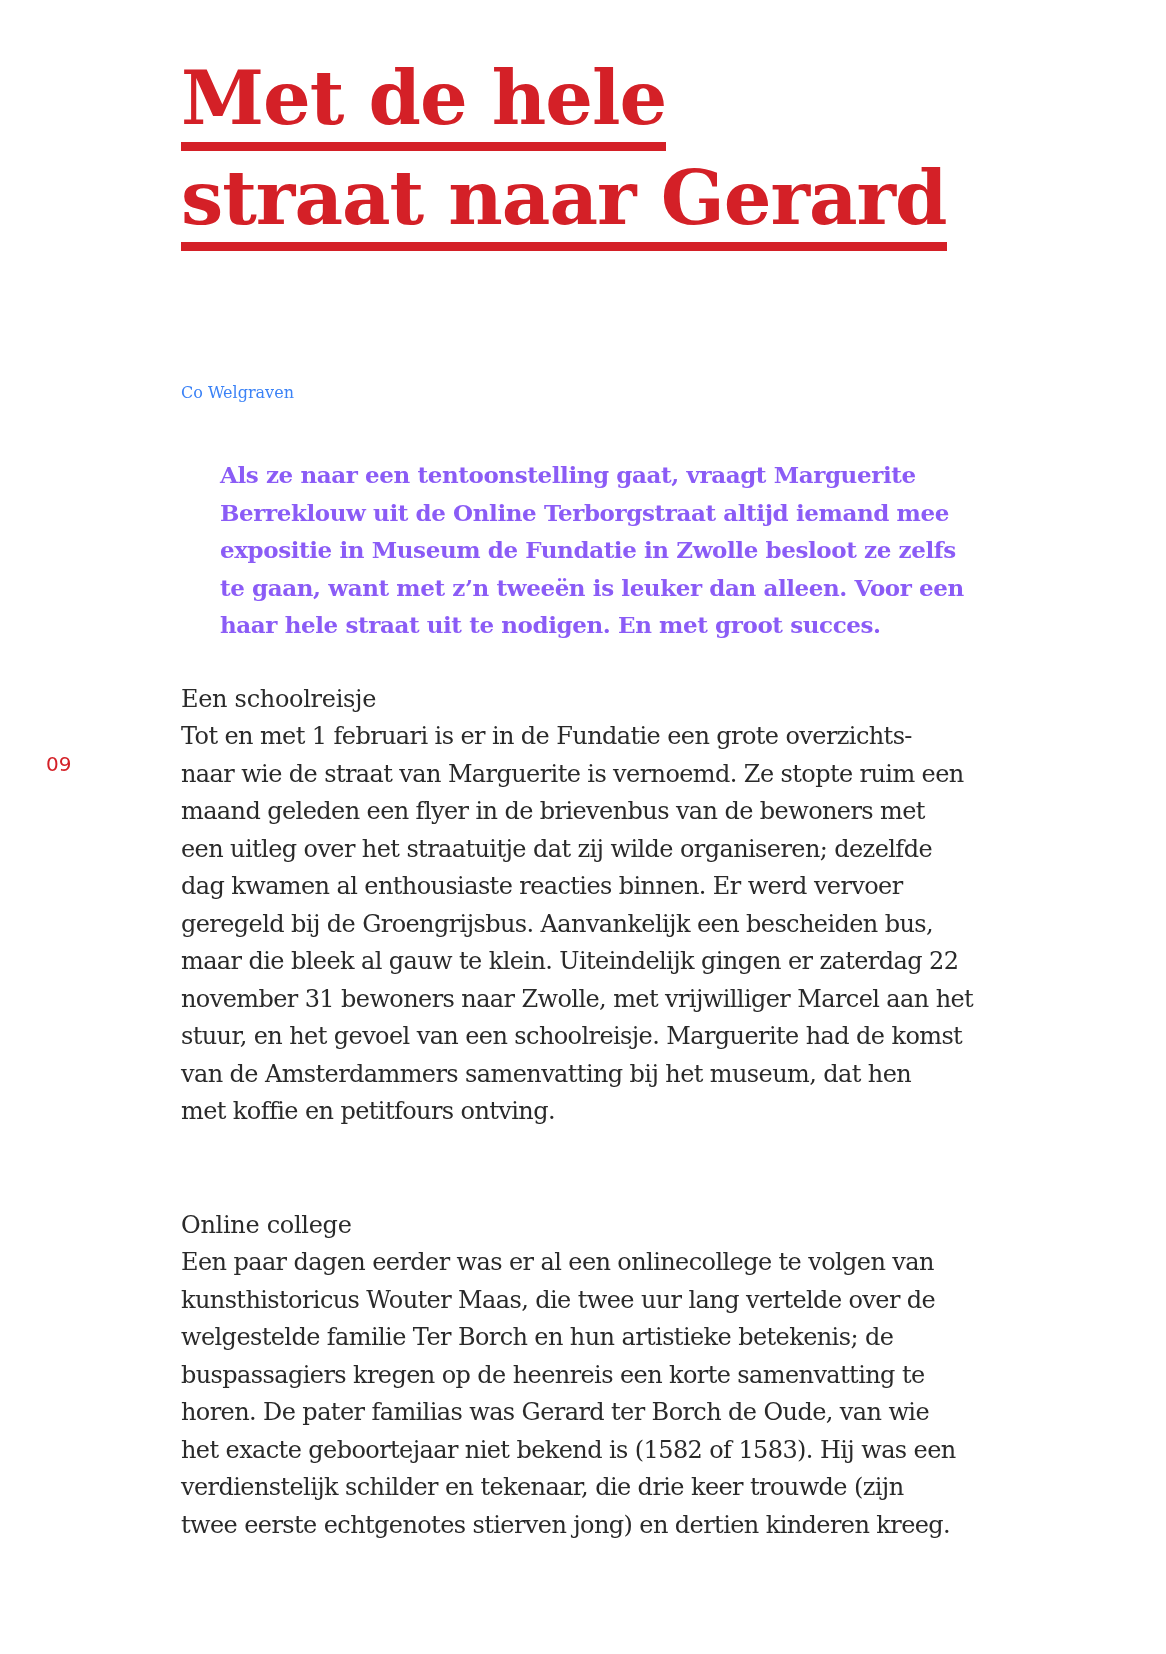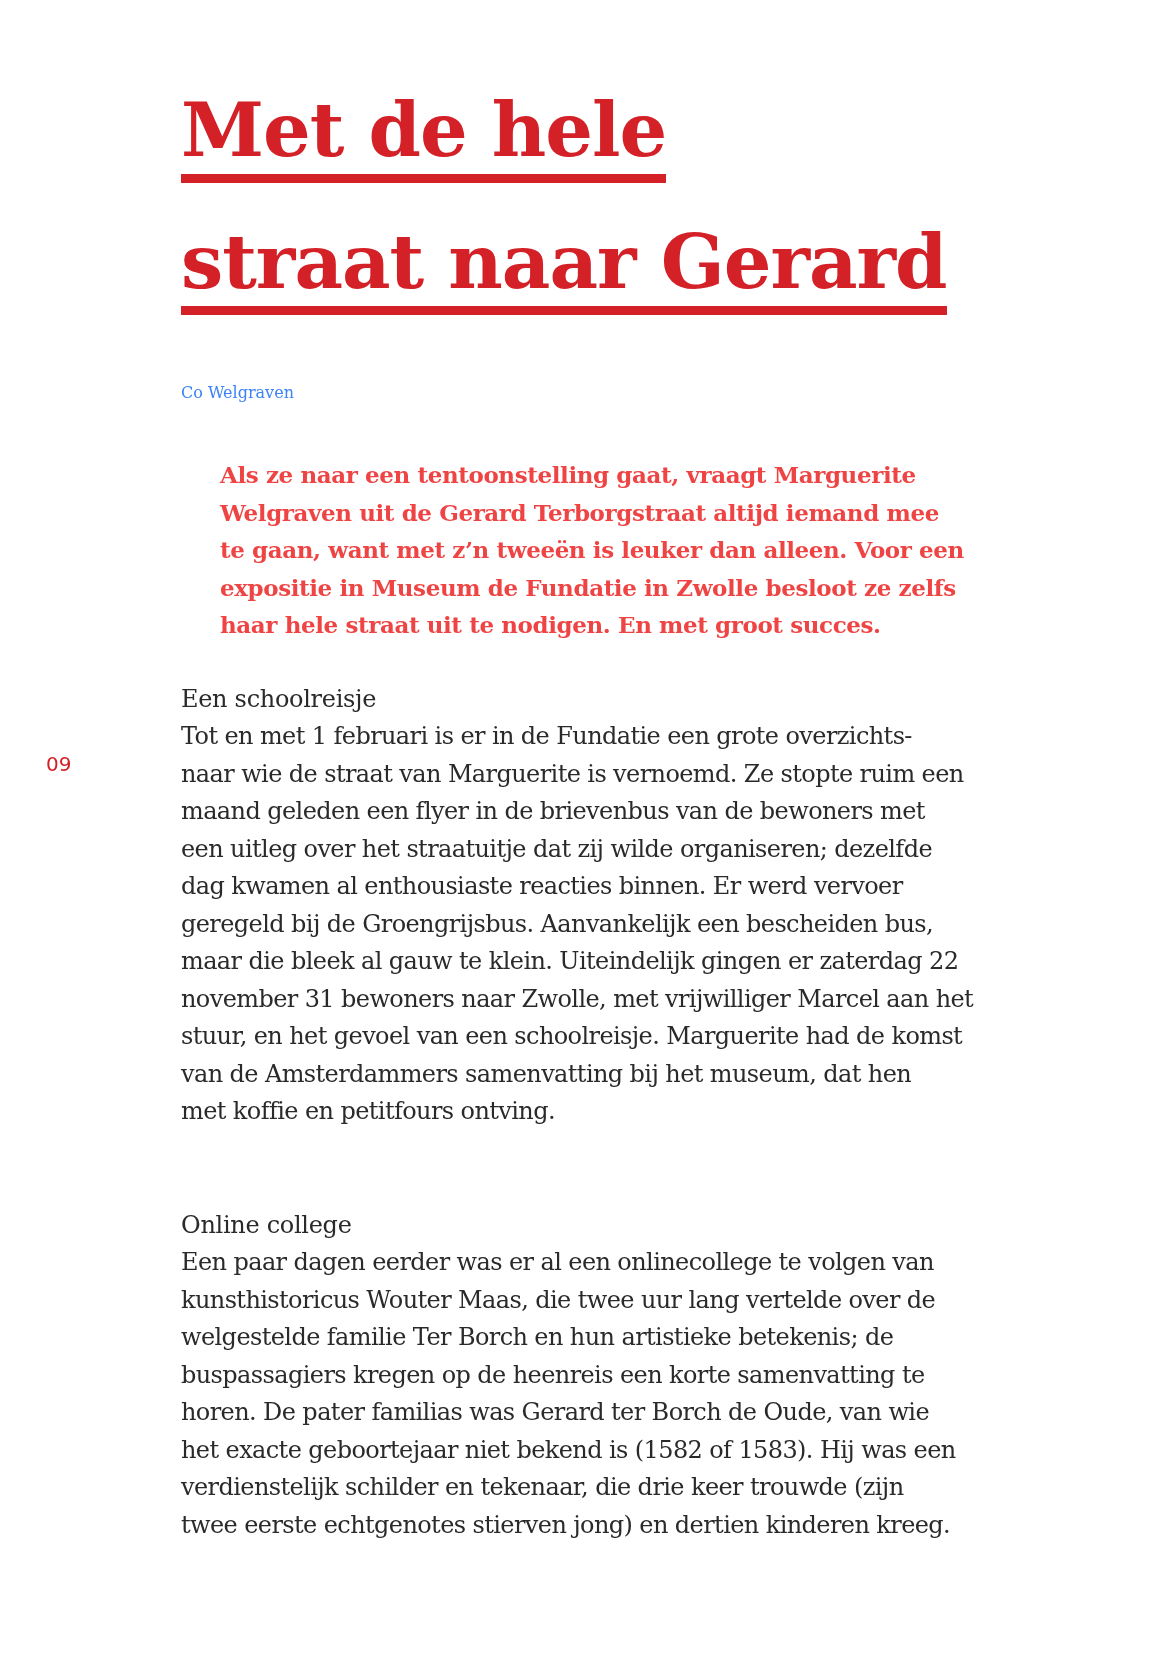--- a/index.html
+++ b/index.html
@@ -1,23 +1,23 @@
 <!DOCTYPE html>
 <html><head>
 <meta charset="utf-8">
 <style>
   html, body { margin: 0; padding: 0; background: #ffffff; }
   body { width: 1166px; height: 1654px; position: relative; overflow: hidden; font-family: "DejaVu Serif", serif; }
   .page { position: absolute; inset: 0; }
   .title { position: absolute; left: 181px; top: 60px; margin: 0; }
   .title-line { display: block; color: #d42027; font-family: "DejaVu Serif", serif; font-weight: bold; font-size: 75px; line-height: 76px; letter-spacing: -1px; white-space: nowrap; }
-  .title-line span { display: inline-block; padding-bottom: 6px; border-bottom: 9px solid #d42027; margin-top: 32px; }
+  .title-line span { display: inline-block; padding-bottom: 6px; border-bottom: 9px solid #d42027; }
   .title-line + .title-line { margin-top: 9px; }
   .author { position: absolute; left: 181px; top: 383px; font-family: "DejaVu Serif", serif; font-size: 16px; color: #3b82f6; }
-  .lead { position: absolute; left: 220px; top: 456px; width: 820px; color: #ef4444; font-family: "DejaVu Serif", serif; font-weight: bold; font-size: 23px; line-height: 37.5px; letter-spacing: -0.4px; }
+  .lead { position: absolute; left: 220px; top: 456px; width: 820px; color: #8b5cf6; font-family: "DejaVu Serif", serif; font-weight: bold; font-size: 23px; line-height: 37.5px; letter-spacing: -0.4px; }
   .lead-line, .body-line { display: block; white-space: nowrap; }
   .page-number { position: absolute; left: 46px; top: 752px; color: #d42027; font-family: "DejaVu Sans", sans-serif; font-size: 20px; }
   .section { position: absolute; left: 181px; width: 880px; color: #2a2a2a; font-family: "DejaVu Serif", serif; }
   .section h2 { margin: 0; font-size: 24px; font-weight: normal; line-height: 38px; letter-spacing: -0.3px; }
   .section .text { font-size: 24px; line-height: 37.5px; letter-spacing: -0.6px; }
   #section-1 { top: 680px; }
   #section-2 { top: 1206px; }
 </style>
 </head>
 <body>
@@ -26,23 +26,23 @@
 
   <h1 class="title">
     <span class="title-line"><span>Met de hele</span></span>
     <span class="title-line"><span>straat naar Gerard</span></span>
   </h1>
 
   <div class="author">Co Welgraven</div>
 
   <div class="lead">
     <span class="lead-line">Als ze naar een tentoonstelling gaat, vraagt Marguerite</span>
-    <span class="lead-line">Welgraven uit de Gerard Terborgstraat altijd iemand mee</span>
+    <span class="lead-line">Berreklouw uit de Online Terborgstraat altijd iemand mee</span>
+    <span class="lead-line">expositie in Museum de Fundatie in Zwolle besloot ze zelfs</span>
     <span class="lead-line">te gaan, want met z’n tweeën is leuker dan alleen. Voor een</span>
-    <span class="lead-line">expositie in Museum de Fundatie in Zwolle besloot ze zelfs</span>
     <span class="lead-line">haar hele straat uit te nodigen. En met groot succes.</span>
   </div>
 
   <div class="page-number">09</div>
 
   <section class="section" id="section-1">
     <h2>Een schoolreisje</h2>
     <div class="text">
       <span class="body-line">Tot en met 1 februari is er in de Fundatie een grote overzichts-</span>
       <span class="body-line">naar wie de straat van Marguerite is vernoemd. Ze stopte ruim een</span>

